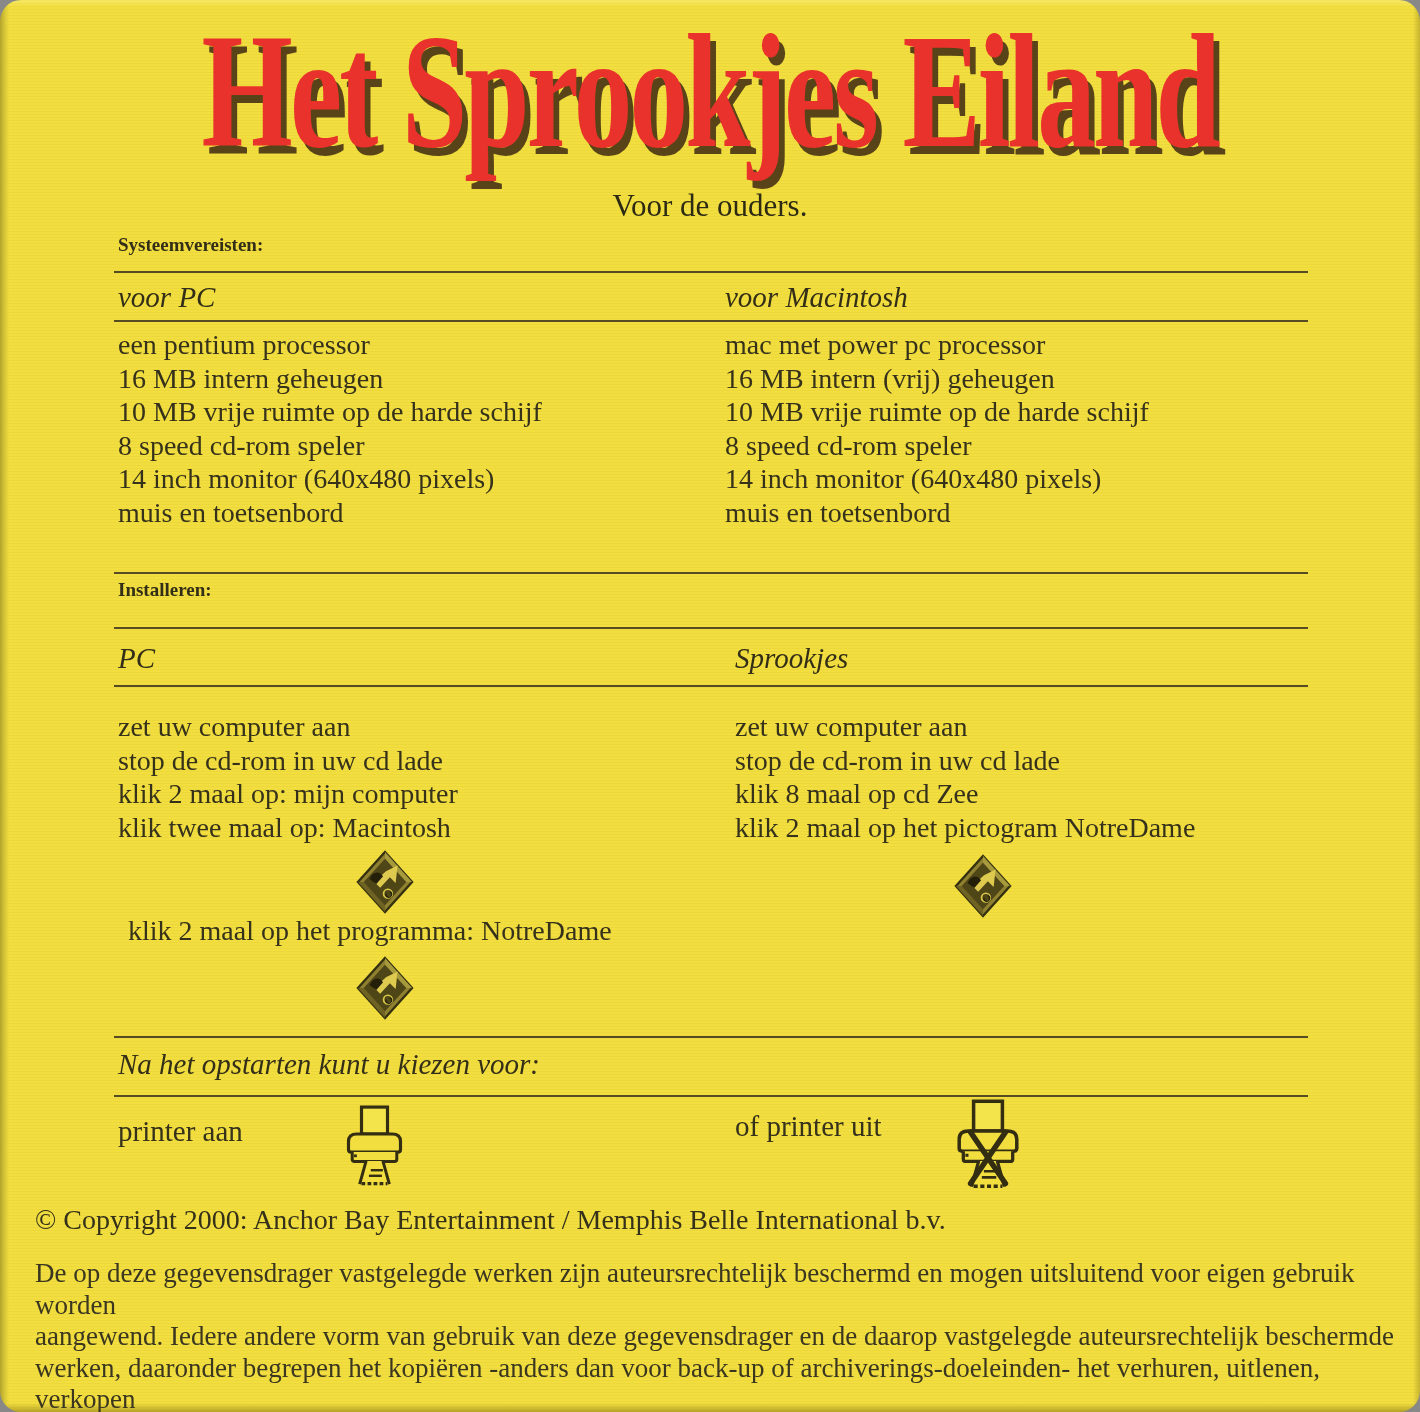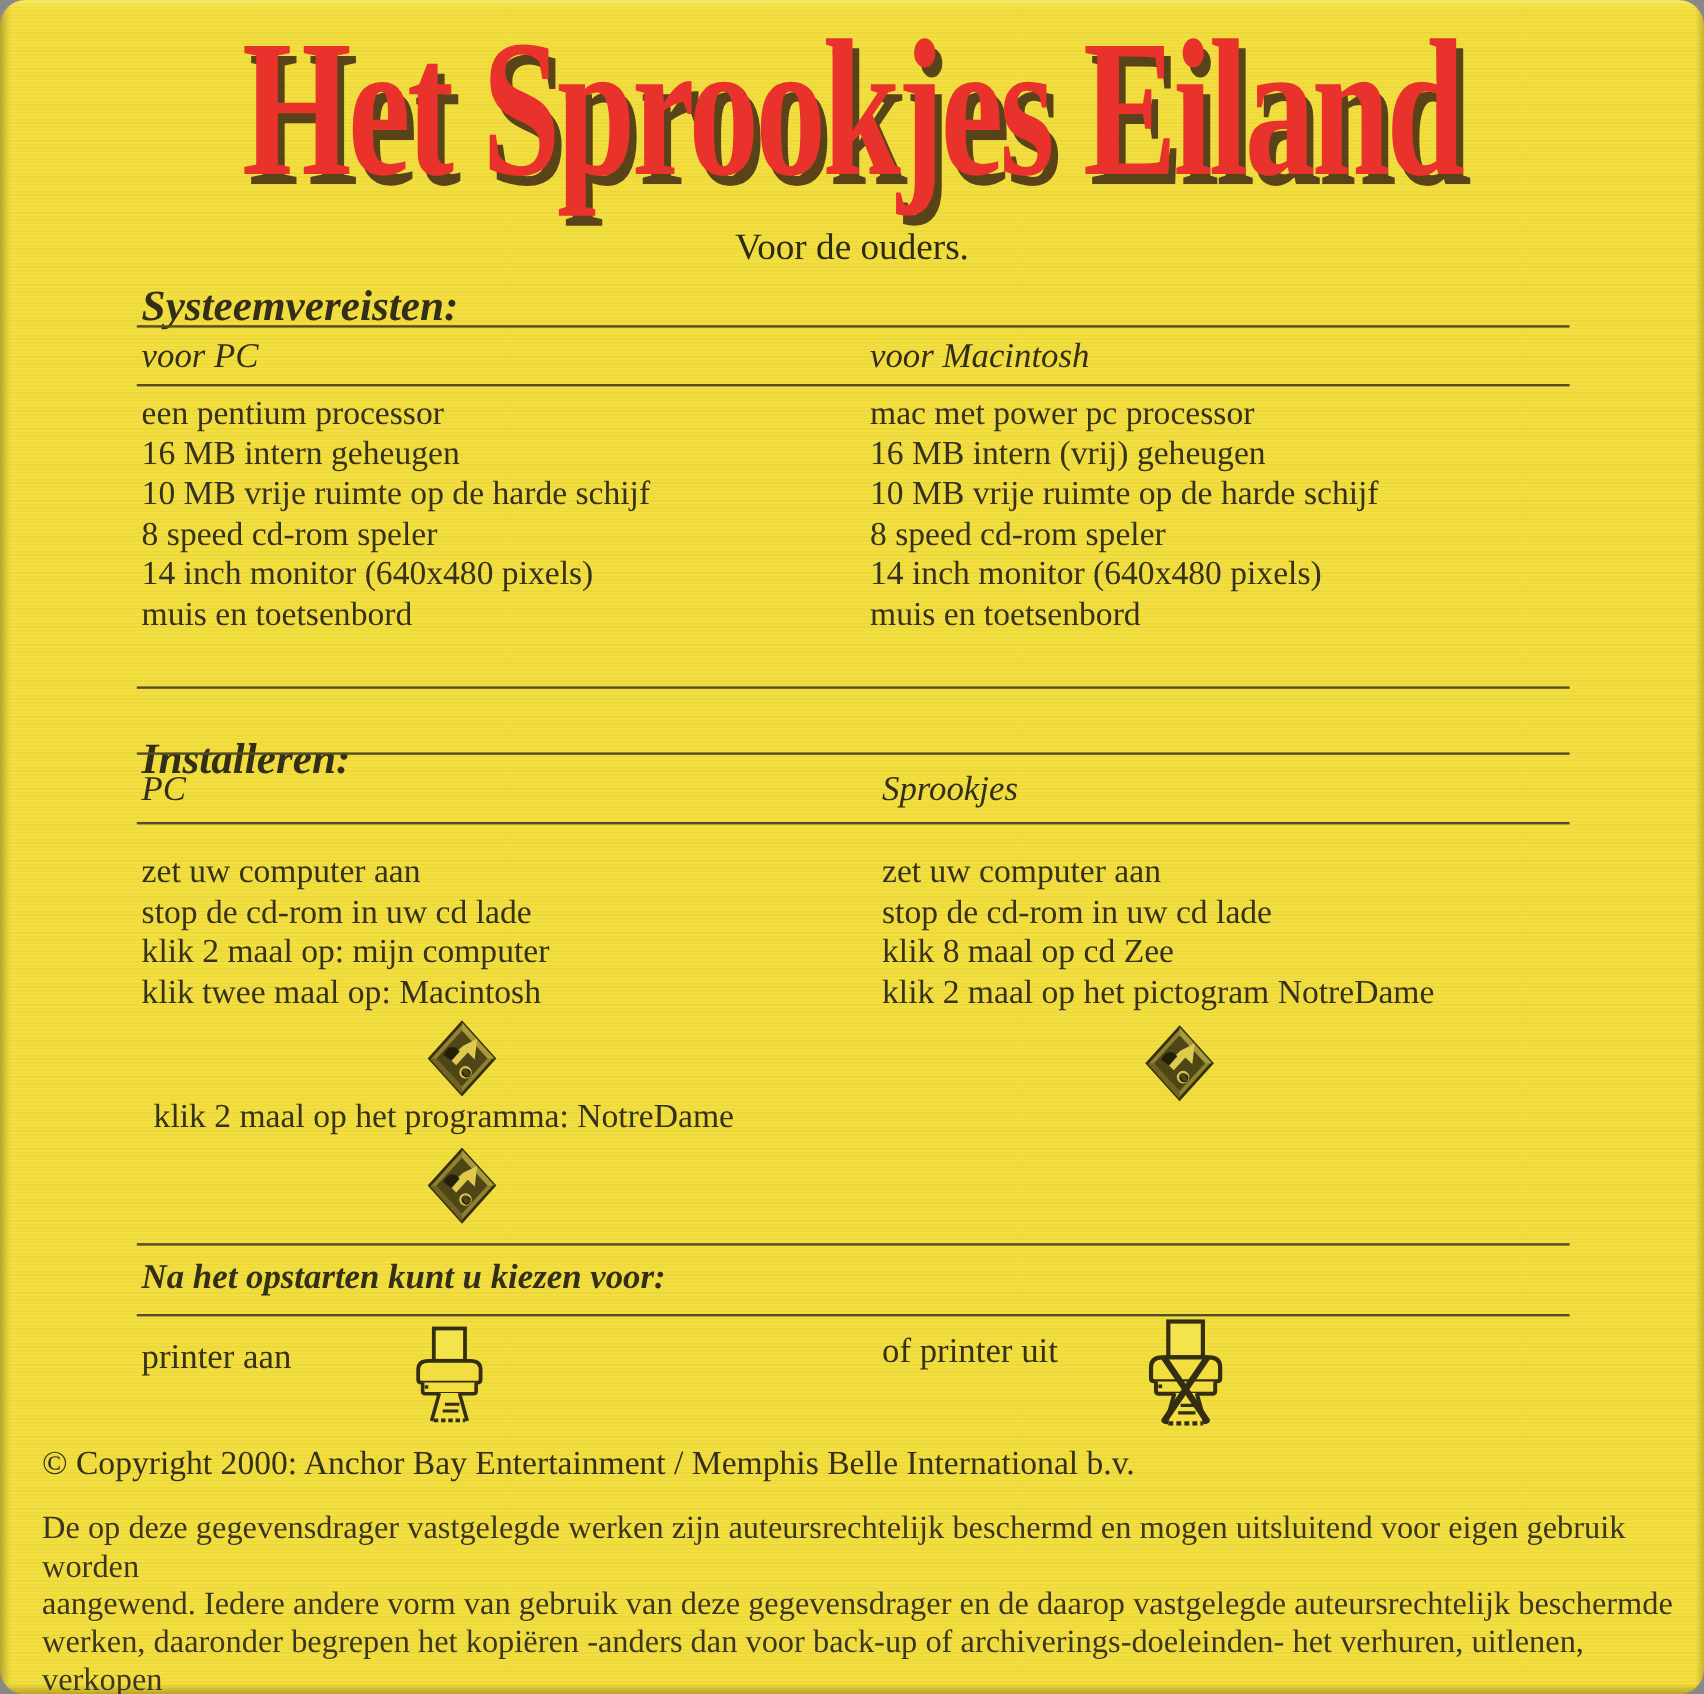--- a/index.html
+++ b/index.html
@@ -25,25 +25,25 @@
     font-weight:bold;font-size:163px;line-height:1.0;
     letter-spacing:-4px;
     color:#e8322b;
     transform:scaleX(.72);transform-origin:50% 50%;
     text-shadow:8px 8px 0 rgba(62,40,18,.85);
   }
   .subtitle{
     position:absolute;top:188px;left:0;width:100%;
     text-align:center;font-size:31px;color:#2d2a14;
   }
-  .heading{position:absolute;left:118px;font-size:36px;font-weight:bold;color:#332e17;font-style:italic;}
+  .heading{position:absolute;left:118px;font-size:19px;font-weight:bold;color:#332e17;}
   .rule{position:absolute;left:114px;width:1194px;height:2px;background:#554c24;}
   .colhdr{position:absolute;font-size:29px;font-style:italic;color:#332e17;}
   .list{position:absolute;font-size:28px;line-height:33.5px;color:#35311b;}
-  .ital-head{position:absolute;left:118px;font-size:29px;font-style:italic;font-weight:bold;color:#332e17;}
+  .ital-head{position:absolute;left:118px;font-size:29px;font-style:italic;font-weight:normal;color:#332e17;}
   .plabel{position:absolute;font-size:29px;color:#35311b;}
   .copyright{position:absolute;left:35px;top:1204px;font-size:28px;color:#34301a;}
   .legal{position:absolute;left:35px;top:1258px;width:1365px;font-size:27px;line-height:31.5px;color:#3a3620;}
   .icon-svg{position:absolute;}
   .hidden-defs{position:absolute;width:0;height:0;overflow:hidden;}
 </style>
 </head>
 <body>
 
 <svg class="hidden-defs" aria-hidden="true">
@@ -103,21 +103,21 @@
   <div class="list" style="left:725px;top:328px;">
     <div>mac met power pc processor</div>
     <div>16 MB intern (vrij) geheugen</div>
     <div>10 MB vrije ruimte op de harde schijf</div>
     <div>8 speed cd-rom speler</div>
     <div>14 inch monitor (640x480 pixels)</div>
     <div>muis en toetsenbord</div>
   </div>
 
   <div class="rule" style="top:572px;"></div>
-  <div class="heading" style="top:611px;">Installeren:</div>
+  <div class="heading" style="top:579px;">Installeren:</div>
   <div class="rule" style="top:627px;"></div>
   <div class="colhdr" style="left:118px;top:642px;">PC</div>
   <div class="colhdr" style="left:735px;top:642px;">Sprookjes</div>
   <div class="rule" style="top:685px;"></div>
 
   <div class="list" style="left:118px;top:710px;">
     <div>zet uw computer aan</div>
     <div>stop de cd-rom in uw cd lade</div>
     <div>klik 2 maal op: mijn computer</div>
     <div>klik twee maal op: Macintosh</div>

